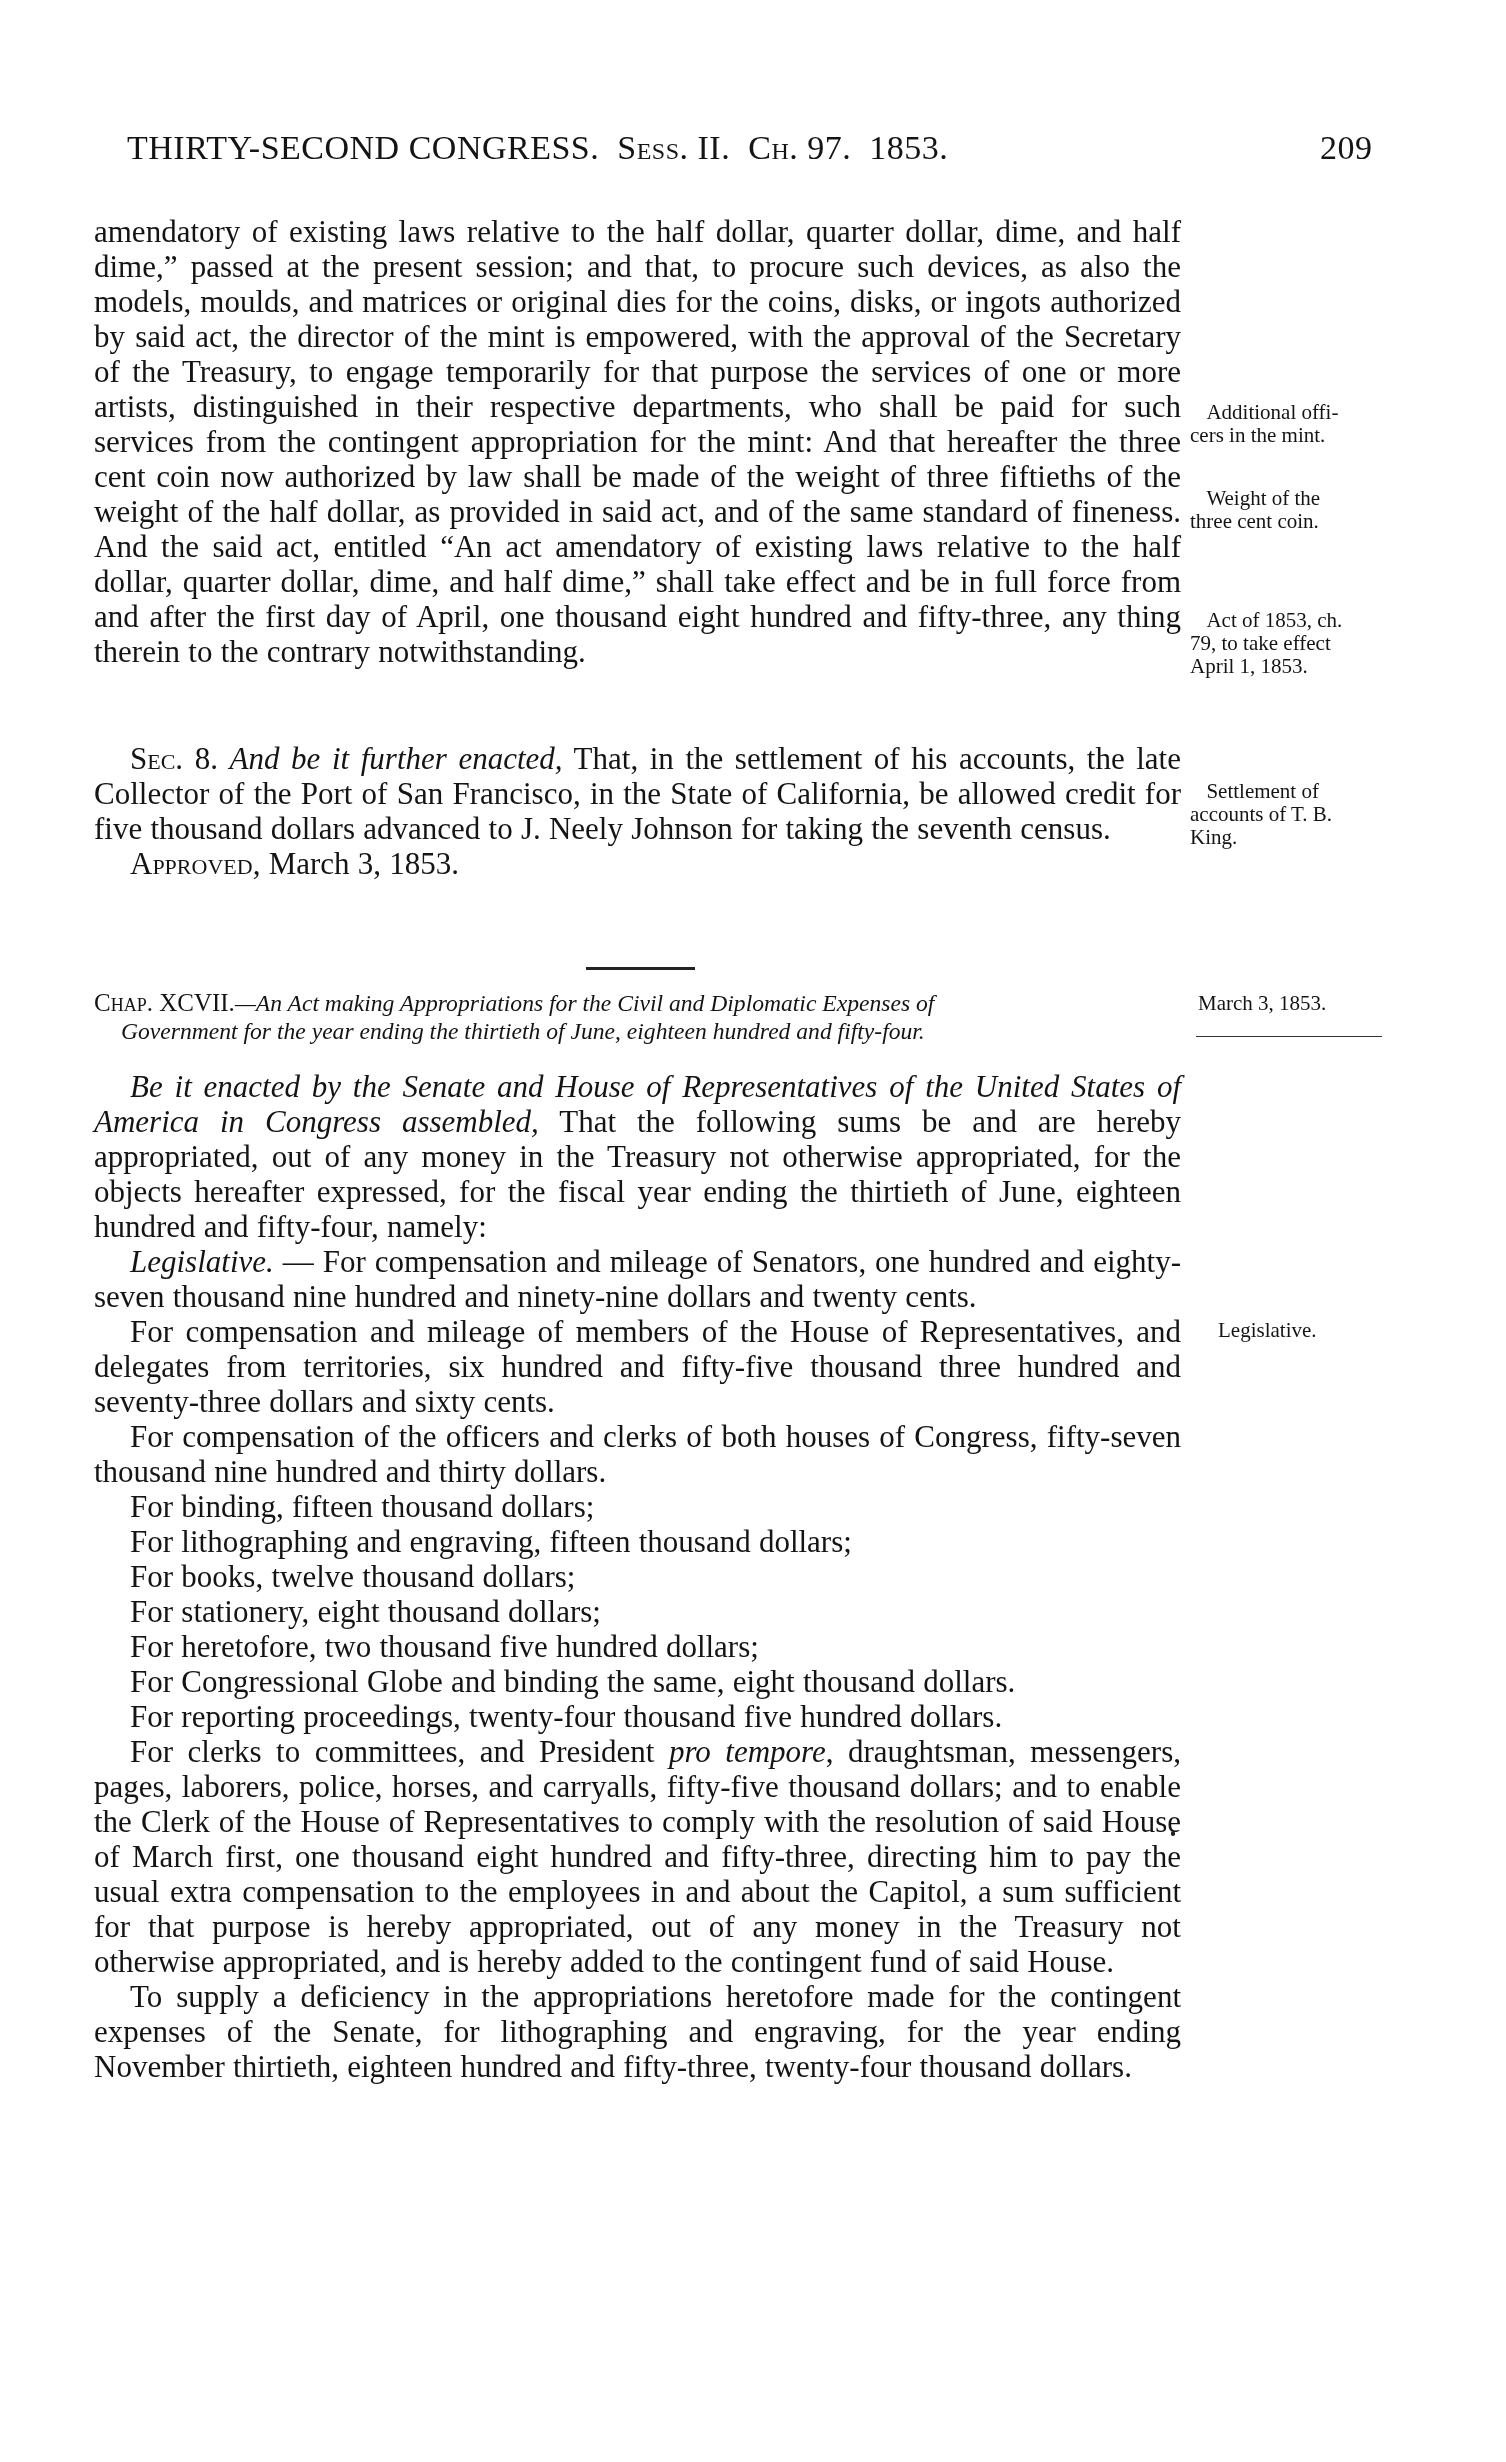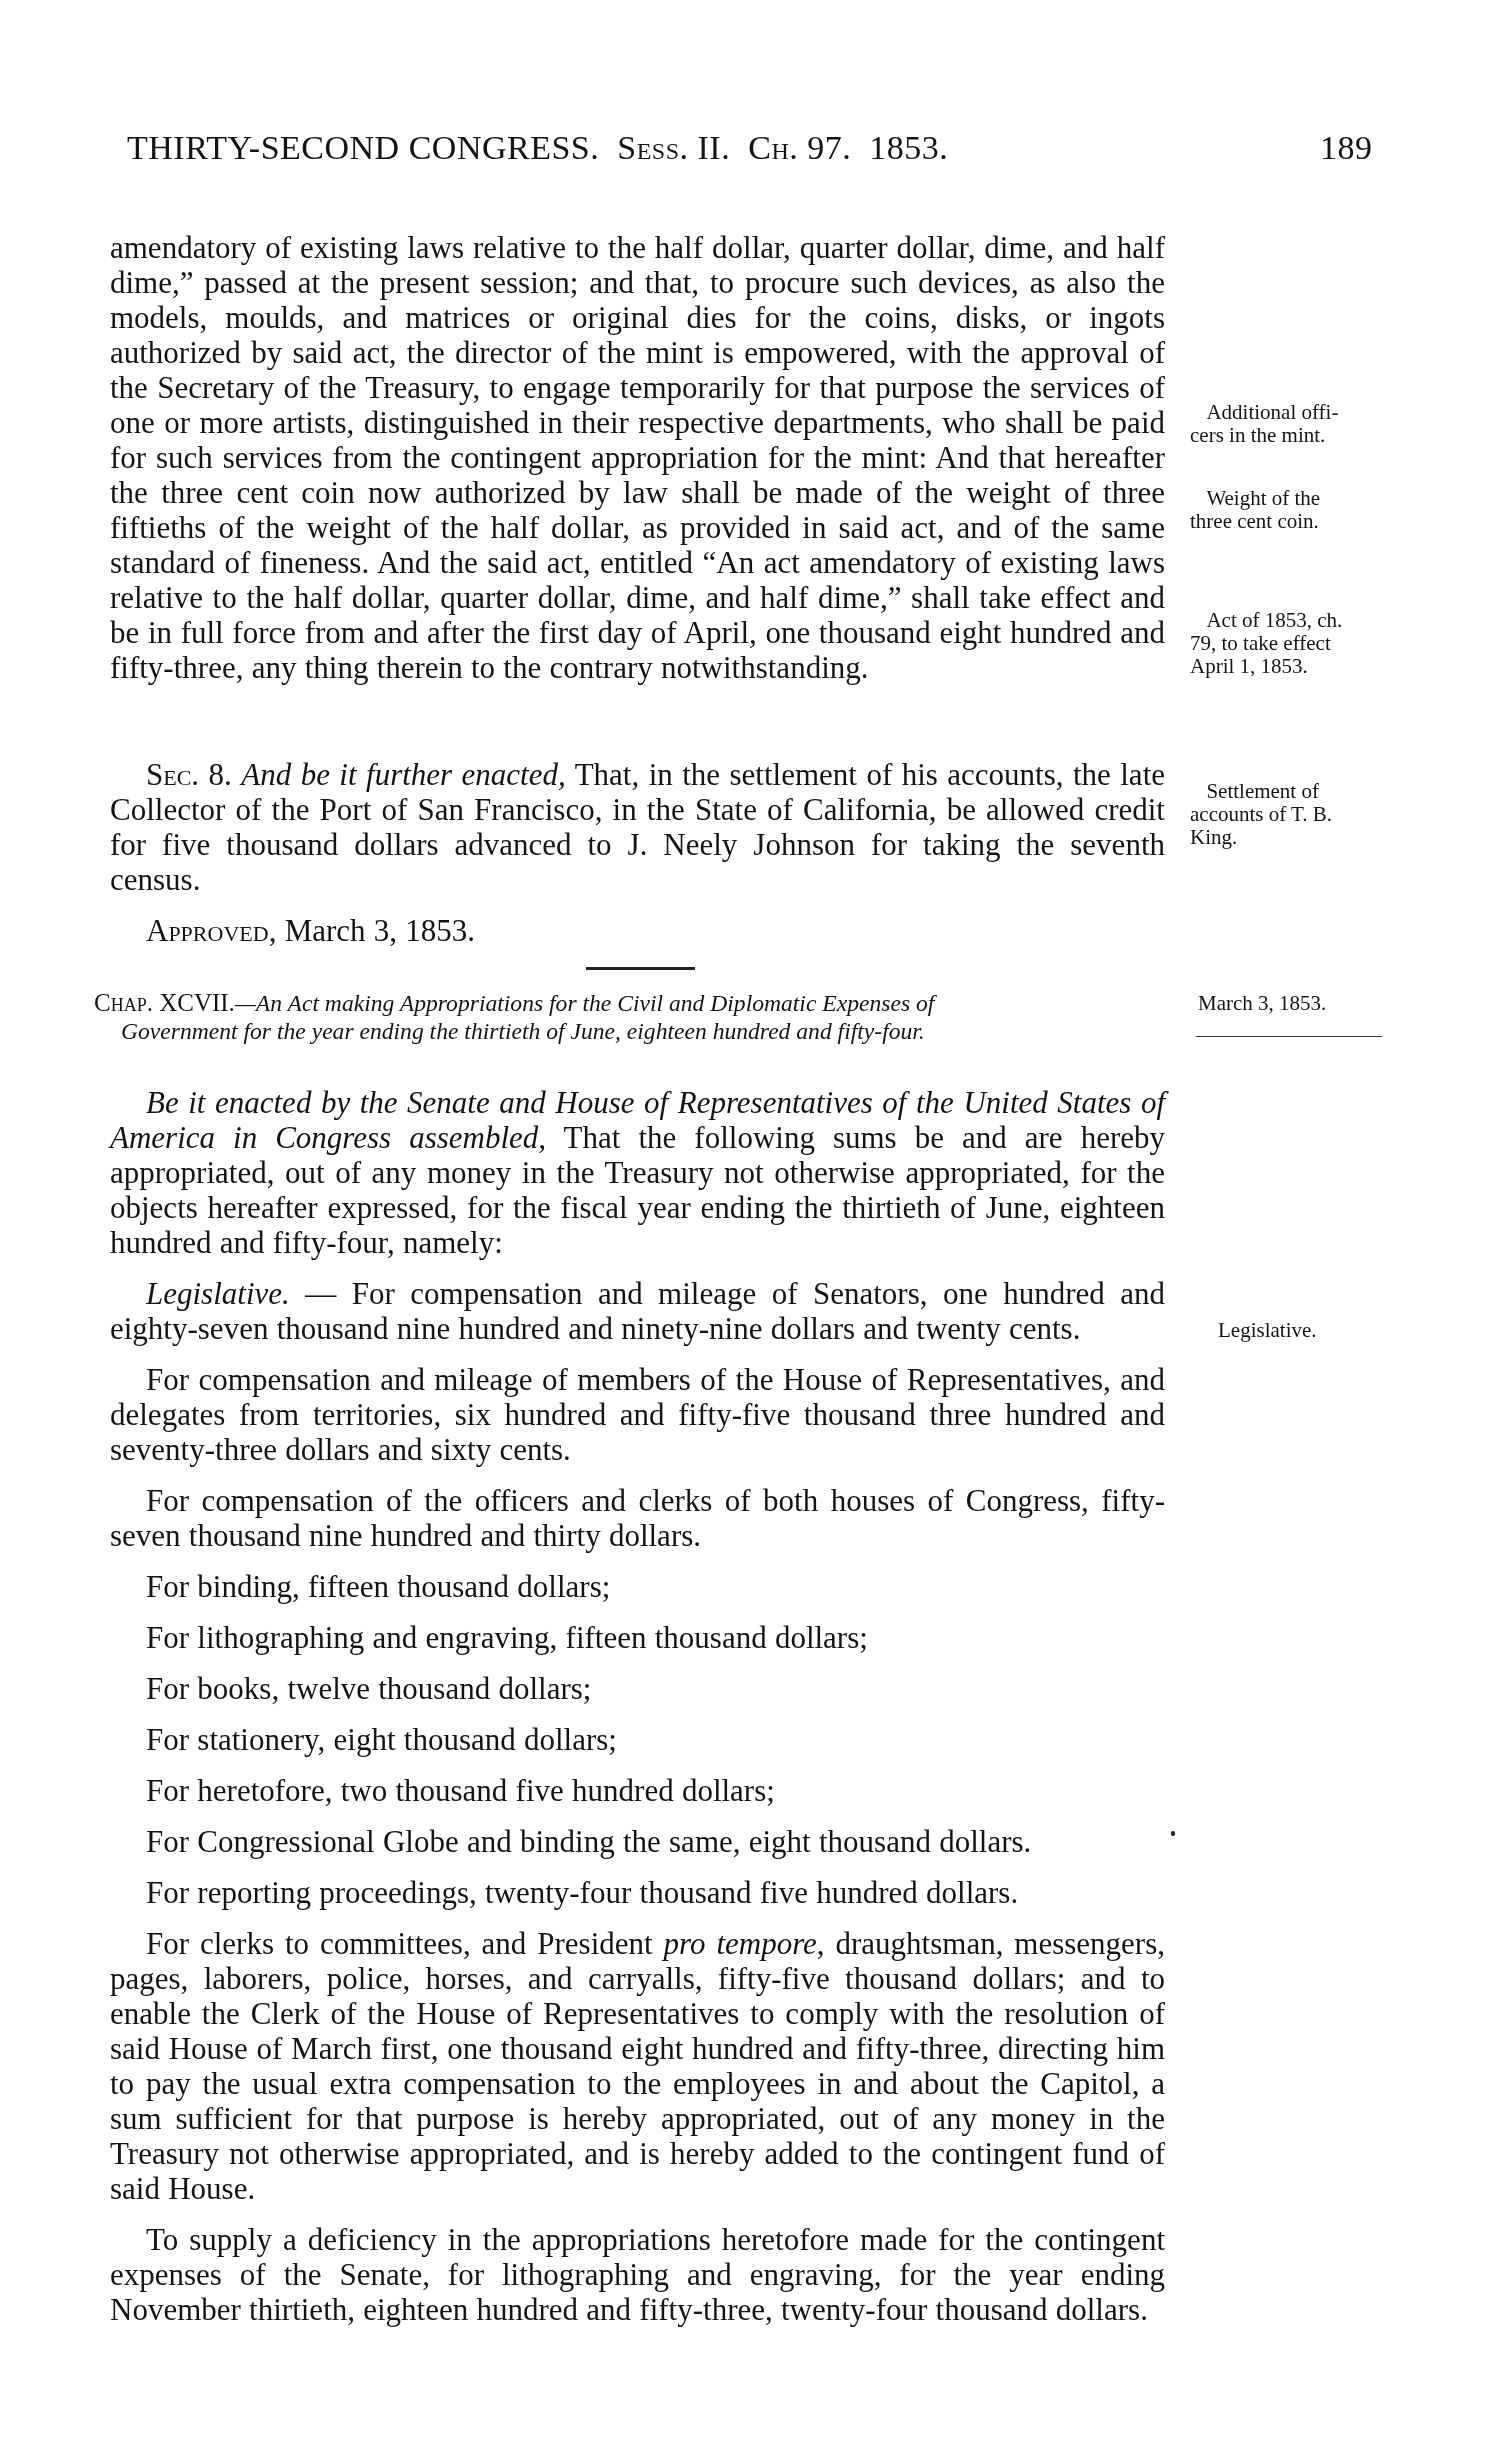--- a/index.html
+++ b/index.html
@@ -15,21 +15,21 @@
   .page-header .running-title { position: absolute; left: 0; top: 0; white-space: nowrap; }
   .page-header .sc { font-variant: small-caps; }
   .page-header .page-number { position: absolute; left: 1193px; top: 0; }
 
   .body-col {
     position: absolute; left: 94px; width: 1087px;
     font-size: 31px; line-height: 35px;
     text-align: justify; text-align-last: left;
     word-spacing: 0.5px;
   }
-  .para { margin: 16px; }
+  .para { margin: 0; }
   .indent { text-indent: 36px; }
   .indent2 { text-indent: 84px; }
   .sc { font-variant: small-caps; }
   .it { font-style: italic; }
 
   .margin-note {
     position: absolute; left: 1190px; width: 207px;
     font-size: 21px; line-height: 23px; text-align: left;
   }
   .margin-note .first { padding-left: 16.4px; margin-top: 28px; }
@@ -53,21 +53,21 @@
 </head>
 <body>
 
 <div class="page-header">
   <span class="running-title">
     <span>THIRTY-SECOND CONGRESS.</span>&nbsp;
     <span class="sc">Sess. II.</span>&nbsp;
     <span class="sc">Ch. 97.</span>&nbsp;
     <span>1853.</span>
   </span>
-  <span class="page-number">189</span>
+  <span class="page-number">209</span>
 </div>
 
 <div class="body-col" style="top:214px;">
   <p class="para">amendatory of existing laws relative to the half dollar, quarter dollar, dime, and half dime,” passed at the present session; and that, to procure such devices, as also the models, moulds, and matrices or original dies for the coins, disks, or ingots authorized by said act, the director of the mint is empowered, with the approval of the Secretary of the Treasury, to engage temporarily for that purpose the services of one or more artists, distinguished in their respective departments, who shall be paid for such services from the contingent appropriation for the mint: And that hereafter the three cent coin now authorized by law shall be made of the weight of three fiftieths of the weight of the half dollar, as provided in said act, and of the same standard of fineness. And the said act, entitled “An act amendatory of existing laws relative to the half dollar, quarter dollar, dime, and half dime,” shall take effect and be in full force from and after the first day of April, one thousand eight hundred and fifty-three, any thing therein to the contrary notwithstanding.</p>
 </div>
 
 <div class="body-col" style="top:741px;">
   <p class="para indent"><span class="sc">Sec. 8.</span>&nbsp;<span class="it">And be it further enacted,</span><span> That, in the settlement of his accounts, the late Collector of the Port of San Francisco, in the State of California, be allowed credit for five thousand dollars advanced to J. Neely Johnson for taking the seventh census.</span></p>
   <p class="para indent"><span class="sc">Approved,</span><span> March 3, 1853.</span></p>
 </div>

